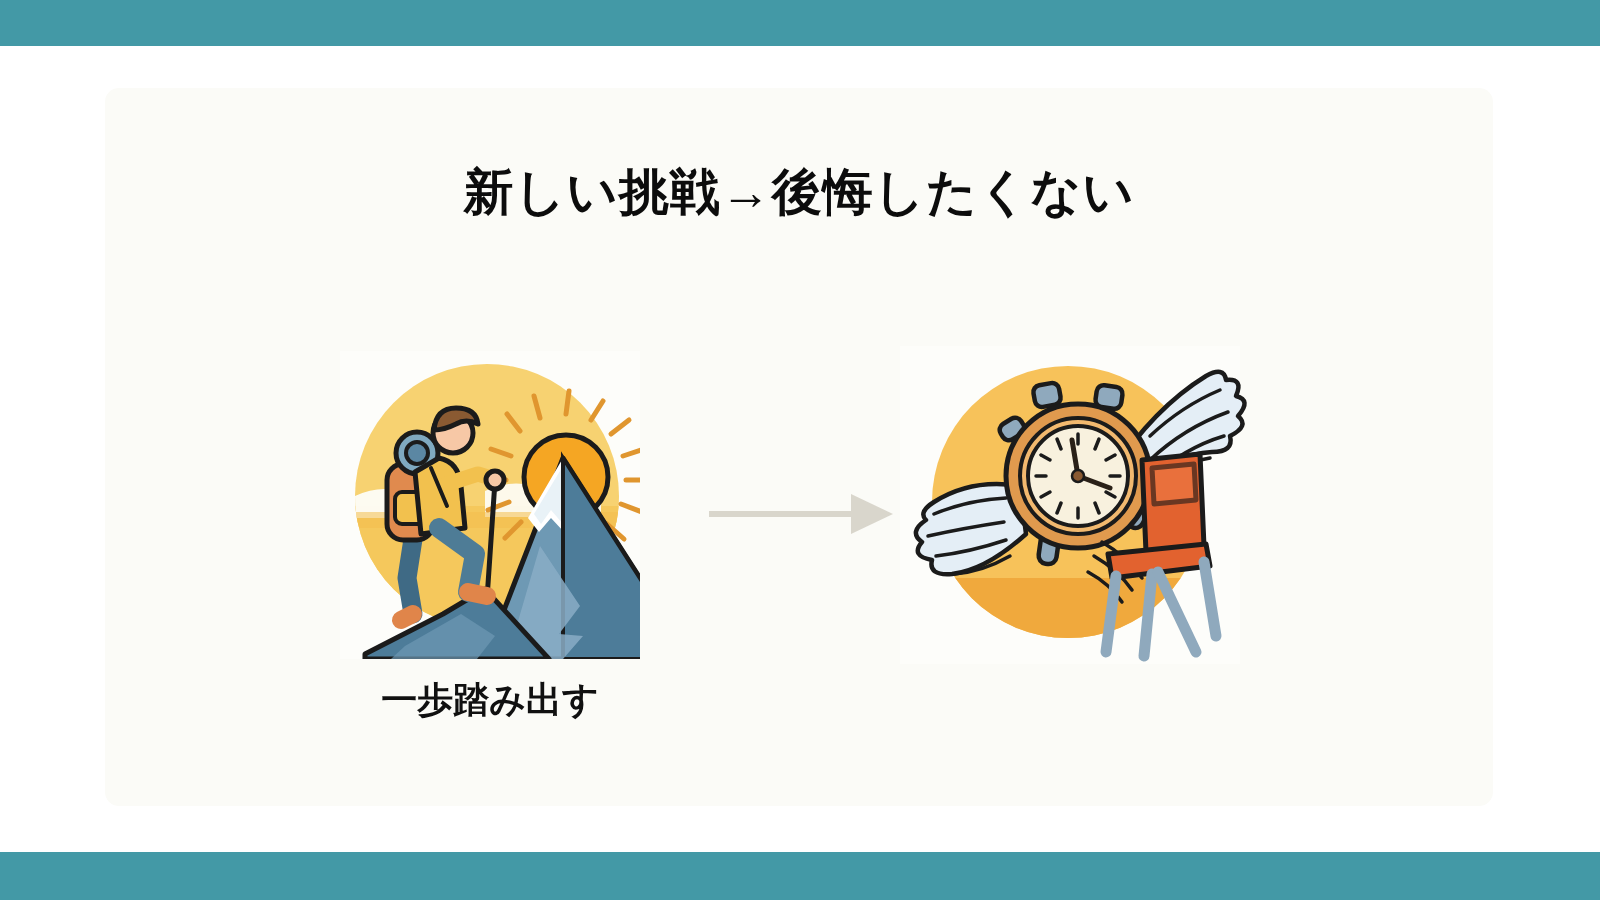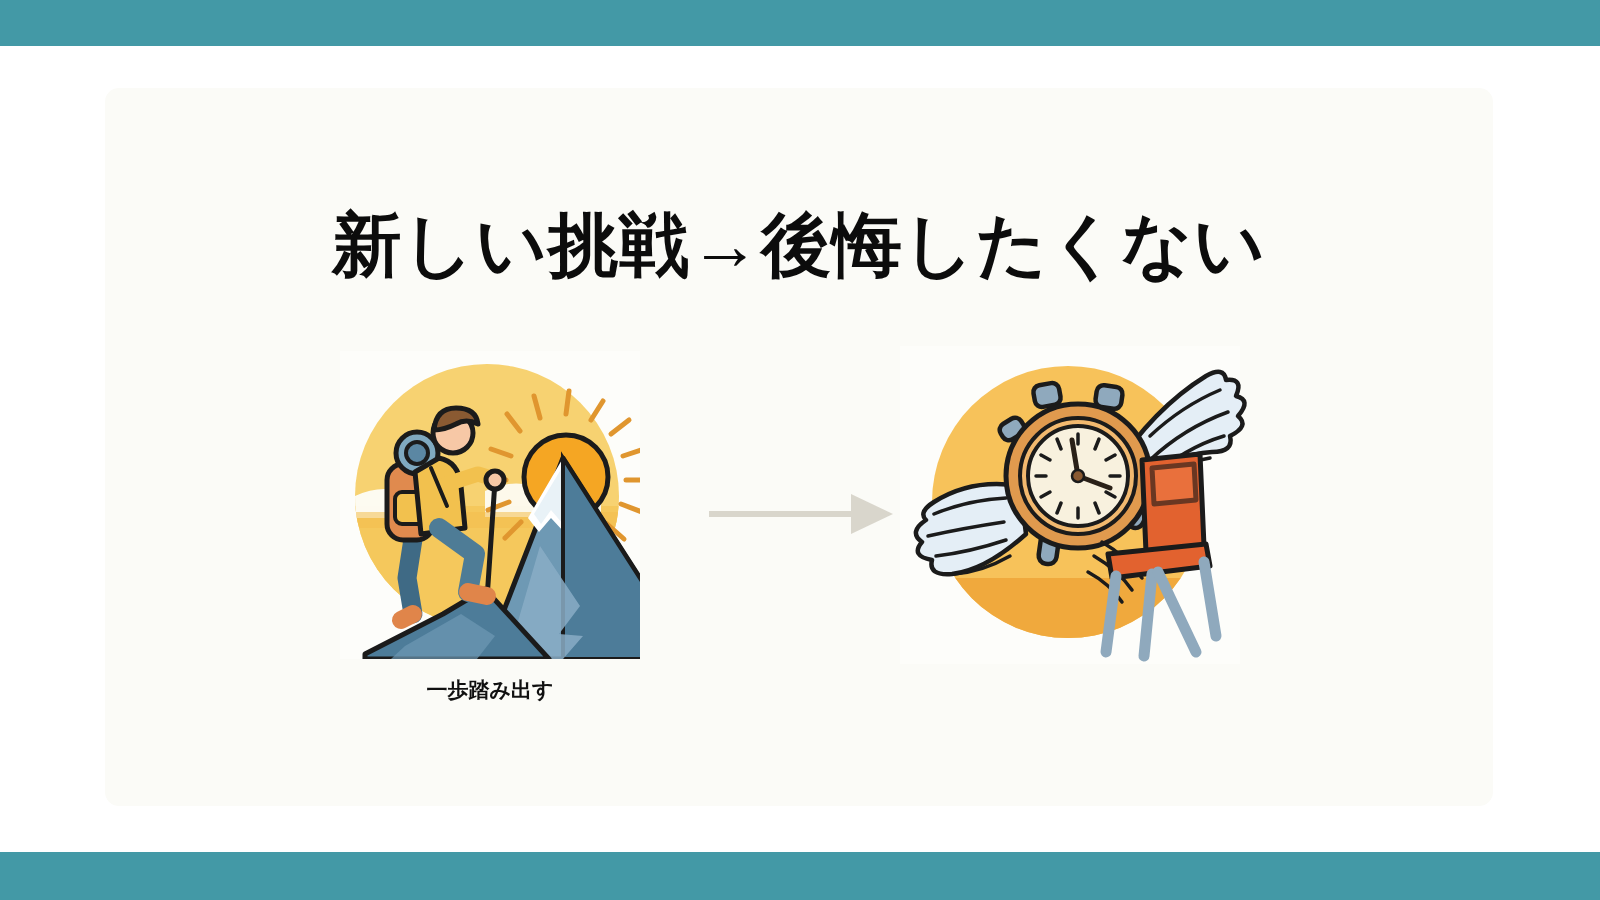--- a/index.html
+++ b/index.html
@@ -42,27 +42,26 @@
     background: #fbfbf7;
     border-radius: 14px;
   }
 
   .title {
     position: absolute;
     left: 0;
     top: 78px;
     width: 1388px;
     text-align: center;
-    font-size: 70px;
+    font-size: 50px;
     font-weight: 700;
     letter-spacing: 1px;
     color: #0c0c0c;
     line-height: 1.05;
     white-space: nowrap;
-    margin-top: 43px;
   }
 
   .panels {
     position: absolute;
     left: 0;
     top: 258px;
     width: 1388px;
     height: 400px;
   }
 
@@ -82,21 +81,21 @@
     margin: 0 auto;
   }
   .panel-right .art { width: 340px; }
 
   .caption {
     position: absolute;
     top: 330px;
     left: -30px;
     width: 390px;
     text-align: center;
-    font-size: 21px;
+    font-size: 36px;
     font-weight: 700;
     color: #101010;
     white-space: nowrap;
   }
 
   .arrow {
     position: absolute;
     left: 600px;
     top: 138px;
     width: 195px;

